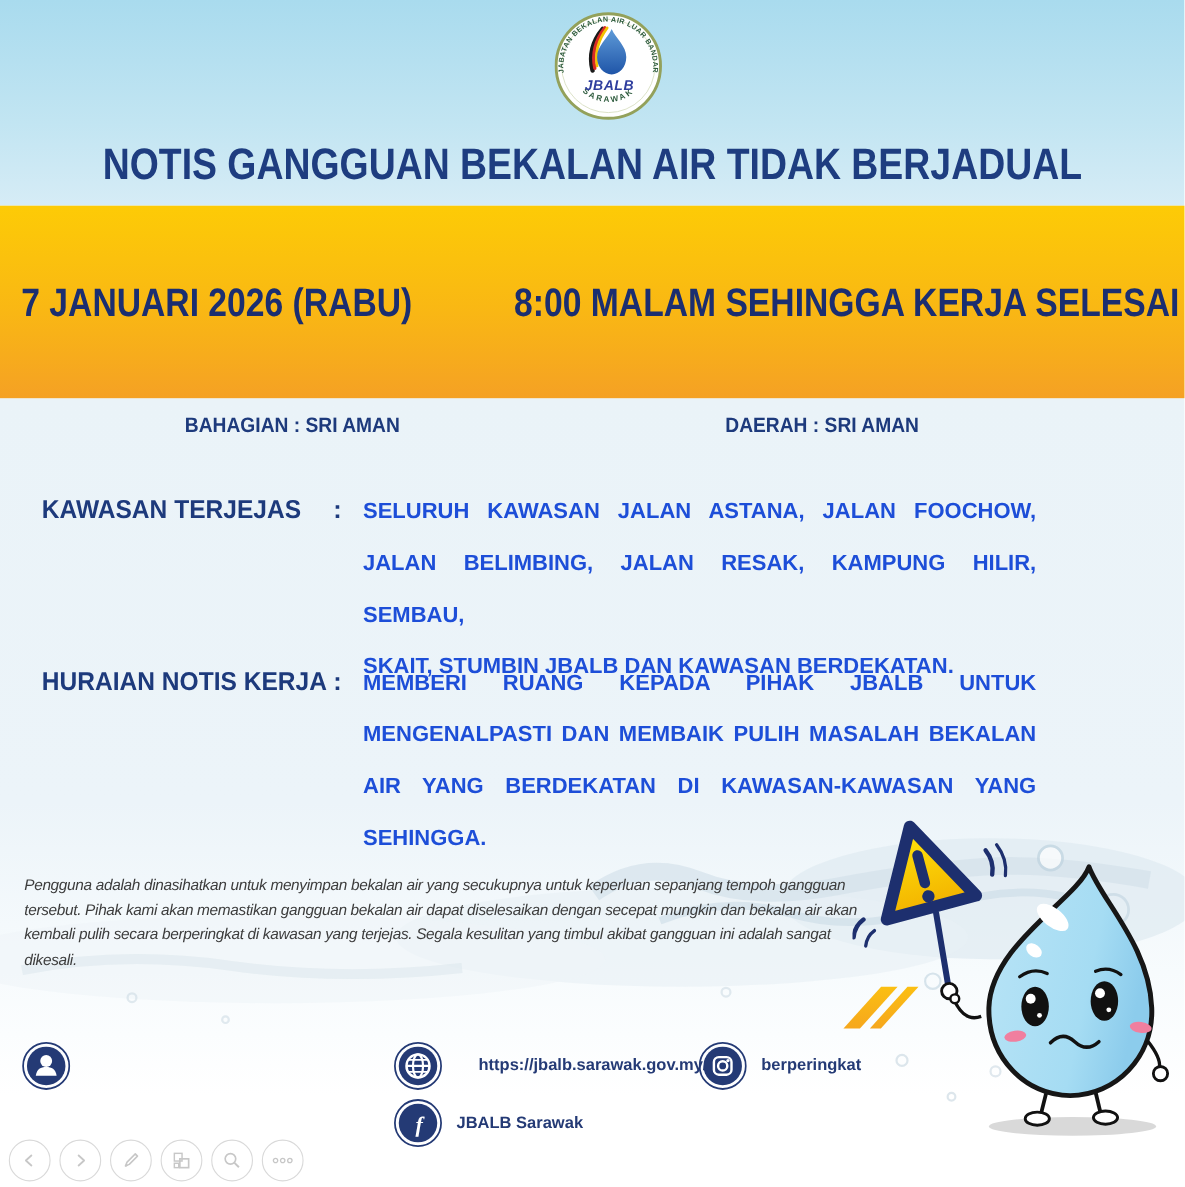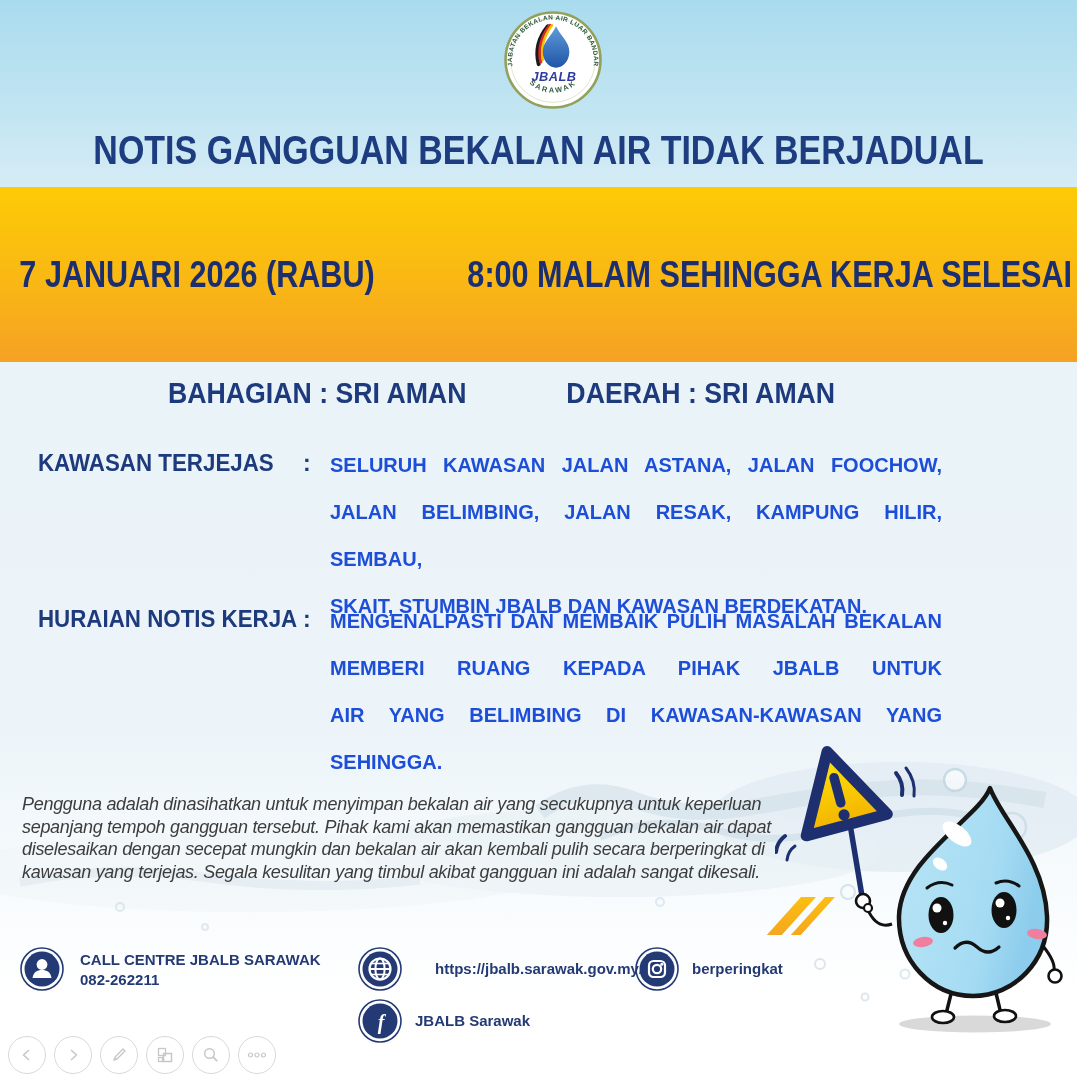--- a/index.html
+++ b/index.html
@@ -25,35 +25,35 @@
   
   .main-title{left:0;top:128px;width:1077px;text-align:center;
     font-size:40px;font-weight:bold;color:#1e3d80;letter-spacing:0px;
     transform:scaleX(.85);transform-origin:center;white-space:nowrap;}
   .date-line{font-size:36px;font-weight:bold;color:var(--navy2);
     transform:scaleX(.85);transform-origin:center;white-space:nowrap;line-height:38px;}
 
   
   .region-row{left:0;top:377px;width:1077px;padding:0 242px 0 168px;box-sizing:border-box;
     display:flex;justify-content:space-between;
-    font-size:29px;font-weight:bold;color:var(--navy);}
+    font-size:19px;font-weight:bold;color:var(--navy);}
   .region-item{transform:scaleX(.92);white-space:nowrap;}
   .region-item.b{transform-origin:left center;}
   .region-item.d{transform-origin:right center;}
 
   
   .detail-label{font-size:23.5px;font-weight:bold;color:var(--navy);white-space:nowrap;
     transform:scaleX(.95);transform-origin:left center;}
   .detail-colon{font-size:23px;font-weight:bold;color:var(--navy);}
   .detail-lines{width:612px;font-size:20px;font-weight:bold;color:#1d4ed8;line-height:47px;}
   .detail-lines .jline{text-align:justify;text-align-last:justify;}
   .detail-lines .jline:last-child{text-align-last:left;}
 
   
-  .disclaimer{left:22px;top:793px;width:762px;font-style:italic;font-size:18px;
+  .disclaimer{left:22px;top:793px;width:762px;font-style:italic;font-size:14px;
     line-height:22.5px;color:#3c3c3c;letter-spacing:-0.3px;z-index:3;}
 
   
   .water-decor{left:0;top:742px;z-index:1;pointer-events:none;}
 
   
   .hubungi-band{left:0;top:897px;width:790px;height:38px;z-index:4;
     clip-path:polygon(0 0,100% 0,calc(100% - 35px) 100%,0 100%);
     background:linear-gradient(180deg,#fbbf12 0%,#f6a71d 100%);
     display:flex;align-items:center;justify-content:center;}
@@ -149,41 +149,37 @@
   <div class="abs detail-colon" style="left:303px;top:450px;">:</div>
   <div class="abs detail-lines" style="left:330px;top:442px;">
       <div class="jline">SELURUH KAWASAN JALAN ASTANA, JALAN FOOCHOW,</div>
       <div class="jline">JALAN BELIMBING, JALAN RESAK, KAMPUNG HILIR, SEMBAU,</div>
       <div class="jline">SKAIT, STUMBIN JBALB DAN KAWASAN BERDEKATAN.</div>
     </div>
 
   <div class="abs detail-label" style="left:38px;top:606px;">HURAIAN NOTIS KERJA</div>
   <div class="abs detail-colon" style="left:303px;top:606px;">:</div>
   <div class="abs detail-lines" style="left:330px;top:598px;">
+      <div class="jline">MEMBERI RUANG KEPADA PIHAK JBALB UNTUK</div>
       <div class="jline">MENGENALPASTI DAN MEMBAIK PULIH MASALAH BEKALAN</div>
-      <div class="jline">MEMBERI RUANG KEPADA PIHAK JBALB UNTUK</div>
-      <div class="jline">AIR YANG BELIMBING DI KAWASAN-KAWASAN YANG</div>
+      <div class="jline">AIR YANG BERDEKATAN DI KAWASAN-KAWASAN YANG</div>
       <div class="jline">SEHINGGA.</div>
     </div>
 
   <div class="abs disclaimer">Pengguna adalah dinasihatkan untuk menyimpan bekalan air yang secukupnya untuk keperluan sepanjang tempoh gangguan tersebut. Pihak kami akan memastikan gangguan bekalan air dapat diselesaikan dengan secepat mungkin dan bekalan air akan kembali pulih secara berperingkat di kawasan yang terjejas. Segala kesulitan yang timbul akibat gangguan ini adalah sangat dikesali.</div>
 
   <div class="abs stripe s1"></div>
   <div class="abs stripe s2"></div>
 
   <svg class="abs contact-icon" style="left:20px;top:947px;" viewBox="0 0 44 44">
     <circle cx="22" cy="22" r="21" fill="none" stroke="#243a75" stroke-width="1.6"></circle>
     <circle cx="22" cy="22" r="17.5" fill="#243a75"></circle>
     <circle cx="22" cy="17.5" r="5.4" fill="#ffffff"></circle>
     <path d="M12.5,31 C13.5,24.8 17,23 22,23 C27,23 30.5,24.8 31.5,31 Z" fill="#ffffff"></path>
   </svg>
-  <div class="abs contact-text" style="left:80px;top:950px;">
-    <div>CALL CENTRE JBALB SARAWAK</div>
-    <div>082-262211</div>
-  </div>
 
   <svg class="abs contact-icon" style="left:358px;top:947px;" viewBox="0 0 44 44">
     <circle cx="22" cy="22" r="21" fill="none" stroke="#243a75" stroke-width="1.6"></circle>
     <circle cx="22" cy="22" r="17.5" fill="#243a75"></circle>
     <circle cx="22" cy="22" r="10.5" fill="none" stroke="#ffffff" stroke-width="2.2"></circle>
     <ellipse cx="22" cy="22" rx="4.6" ry="10.5" fill="none" stroke="#ffffff" stroke-width="2"></ellipse>
     <line x1="11.5" y1="22" x2="32.5" y2="22" stroke="#ffffff" stroke-width="2"></line>
     <line x1="13" y1="16.5" x2="31" y2="16.5" stroke="#ffffff" stroke-width="1.6"></line>
     <line x1="13" y1="27.5" x2="31" y2="27.5" stroke="#ffffff" stroke-width="1.6"></line>
   </svg>

